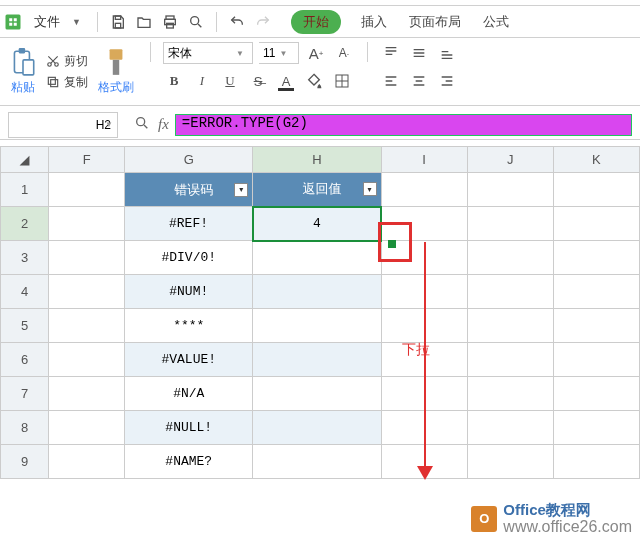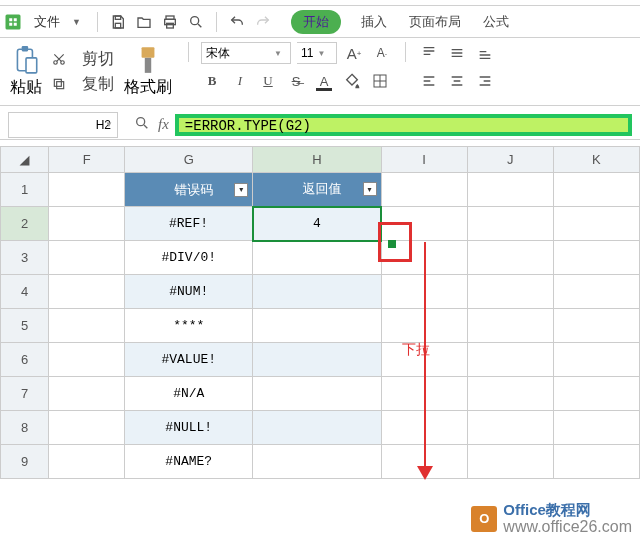--- a/index.html
+++ b/index.html
@@ -12,47 +12,47 @@
     .menubar { display: flex; align-items: center; height: 32px; background: #fff; border-bottom: 1px solid #d0d0d0; padding: 0 4px; gap: 6px; }
     .app-icon { width: 18px; height: 18px; display: flex; align-items: center; justify-content: center; }
     .app-icon svg { width: 18px; height: 18px; }
     .file-menu { display: flex; align-items: center; gap: 12px; padding: 2px 6px; color: #333; }
     .file-menu .chev { font-size: 9px; color: #666; }
     .divider-v { width: 1px; height: 20px; background: #d0d0d0; margin: 0 4px; }
     .tb-icon { width: 20px; height: 20px; display: flex; align-items: center; justify-content: center; color: #555; cursor: pointer; }
     .tb-icon-sm { width: 16px; height: 16px; }
     .menu-tabs { display: flex; gap: 18px; margin-left: 12px; align-items: center; height: 100%; }
     .menu-tab { color: #444; cursor: pointer; padding: 0 2px; }
-    .menu-tab.active { background: #4caf50; color: #4c1d95; padding: 3px 12px; border-radius: 12px; }
+    .menu-tab.active { background: #4caf50; color: #7f1d1d; padding: 3px 12px; border-radius: 12px; }
     
     
     .ribbon { display: flex; align-items: stretch; height: 68px; background: #fff; border-bottom: 1px solid #d0d0d0; padding: 4px 6px; gap: 8px; }
     .rib-group { display: flex; gap: 6px; align-items: center; }
     .rib-big { display: flex; flex-direction: column; align-items: center; gap: 2px; padding: 2px 4px; cursor: pointer; }
-    .rib-big .lbl { font-size: 16px; color: #000000; }
+    .rib-big .lbl { font-size: 12px; color: #3b82f6; }
     .rib-stack { display: flex; flex-direction: column; gap: 4px; }
-    .rib-item { display: flex; align-items: center; gap: 16px; font-size: 16px; color: #444; cursor: pointer; }
+    .rib-item { display: flex; align-items: center; gap: 4px; font-size: 12px; color: #444; cursor: pointer; }
     .font-select { display: flex; align-items: center; border: 1px solid #ccc; height: 22px; padding: 0 4px; font-size: 12px; background: #fff; }
     .font-name { width: 90px; gap: 40px; }
     .font-size { width: 40px; border-left: 0; }
     .chev-sm { font-size: 8px; color: #888; margin-left: 4px; }
     .rib-row { display: flex; gap: 6px; align-items: center; }
     .rib-btn { width: 22px; height: 22px; display: flex; align-items: center; justify-content: center; cursor: pointer; color: #555; font-size: 13px; }
     .rib-btn.bold { font-weight: bold; font-family: serif; }
     .rib-btn.italic { font-style: italic; font-family: serif; }
     .rib-btn.underline { text-decoration: underline; font-family: serif; }
     .rib-btn.strike { text-decoration: line-through; }
     
     
     .formula-row { display: flex; align-items: center; height: 30px; border-bottom: 1px solid #d0d0d0; padding: 0 8px; gap: 6px; margin-top: 4px; }
     .name-box { width: 110px; height: 22px; border: 1px solid #ccc; display: flex; align-items: center; padding: 12px 6px; font-size: 12px; background: #fff; justify-content: flex-end; position: relative; }
     .name-box .chev { position: absolute; right: 4px; font-size: 8px; color: #999; }
     .fx-icons { display: flex; gap: 8px; align-items: center; color: #666; margin-left: 10px; }
     .fx-icon { font-style: italic; font-family: serif; font-size: 15px; }
-    .formula-input { flex: 1; height: 22px; border: 4px solid #22c55e; padding: 0 6px; font-family: "Courier New", monospace; font-size: 14px; background: #bef264; }
+    .formula-input { flex: 1; height: 22px; border: 1px solid #22c55e; padding: 0 6px; font-family: "Courier New", monospace; font-size: 14px; background: #d946ef; }
     
     
     .grid-wrap { position: relative; margin-top: 6px; }
     .grid { border-collapse: collapse; width: 640px; table-layout: fixed; }
     .grid th, .grid td { border: 1px solid #ccc; height: 34px; text-align: center; font-size: 13px; background: #fff; overflow: hidden; }
     .grid .col-rownum { width: 48px; background: #eef2f5; color: #555; font-weight: normal; }
     .grid thead th { background: #eef2f5; color: #555; font-weight: normal; height: 26px; }
     .grid thead th.sel { background: #d8e8d8; }
     .grid .rownum.sel { background: #d8e8d8; }
     .col-F { width: 76px; }

